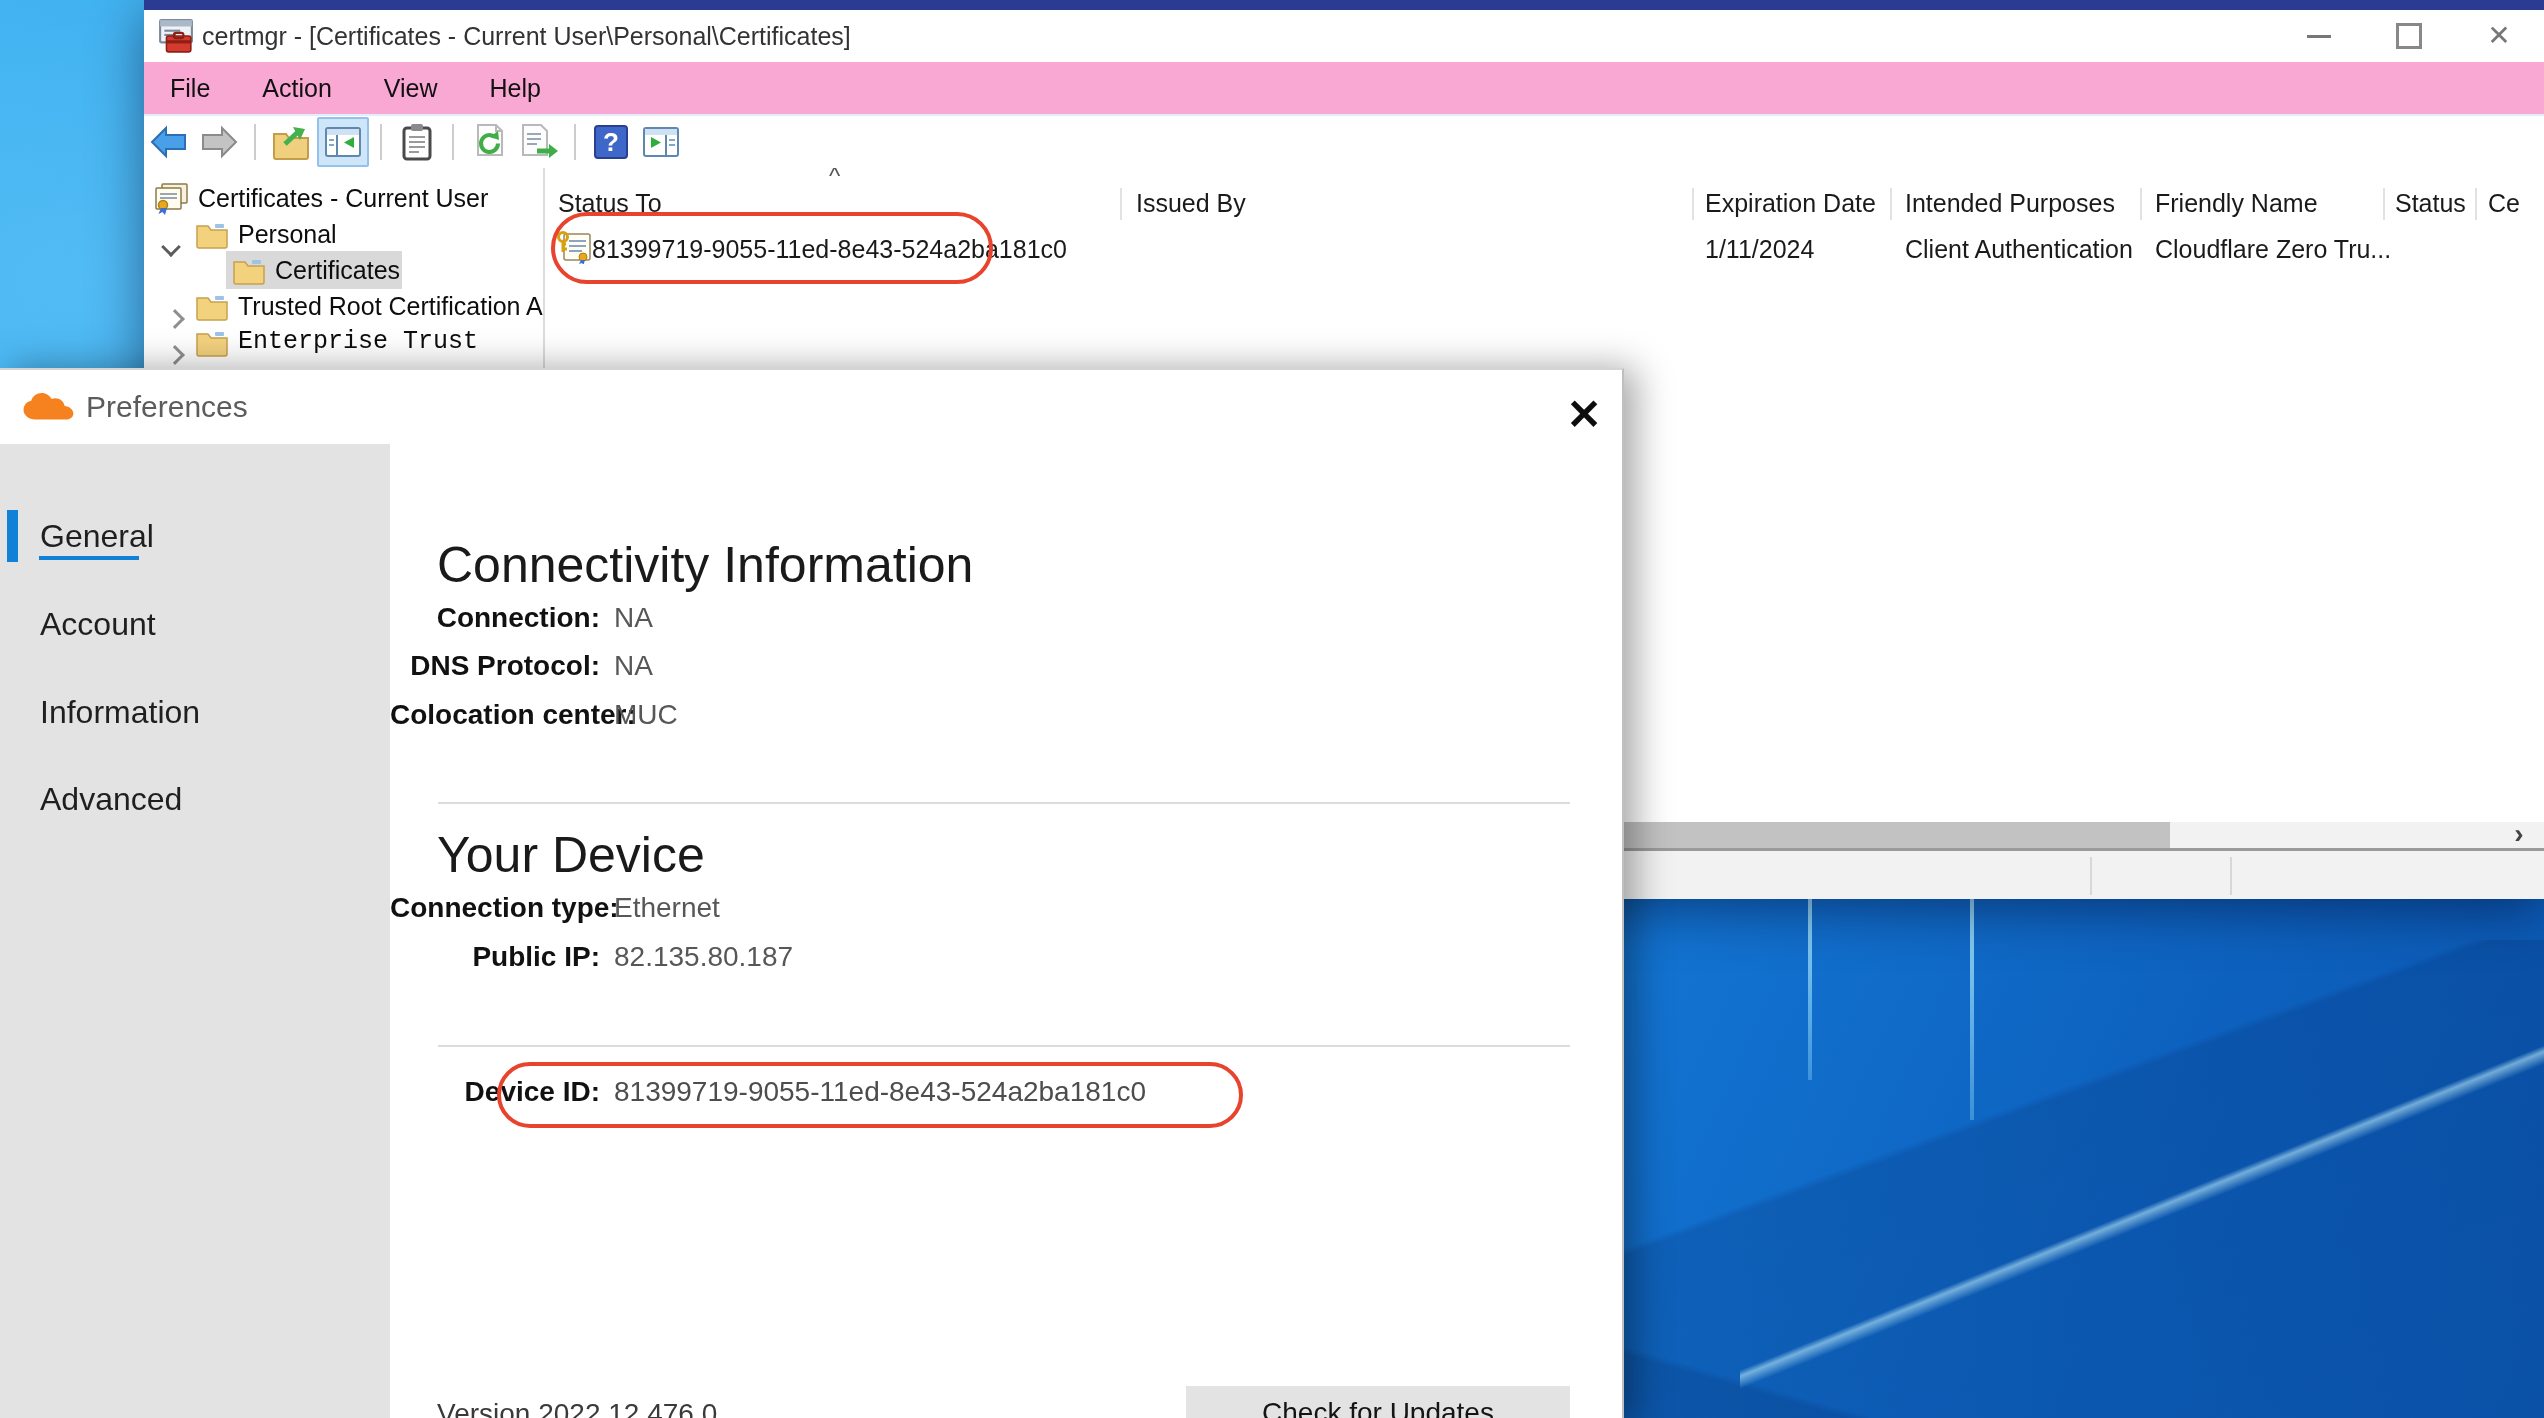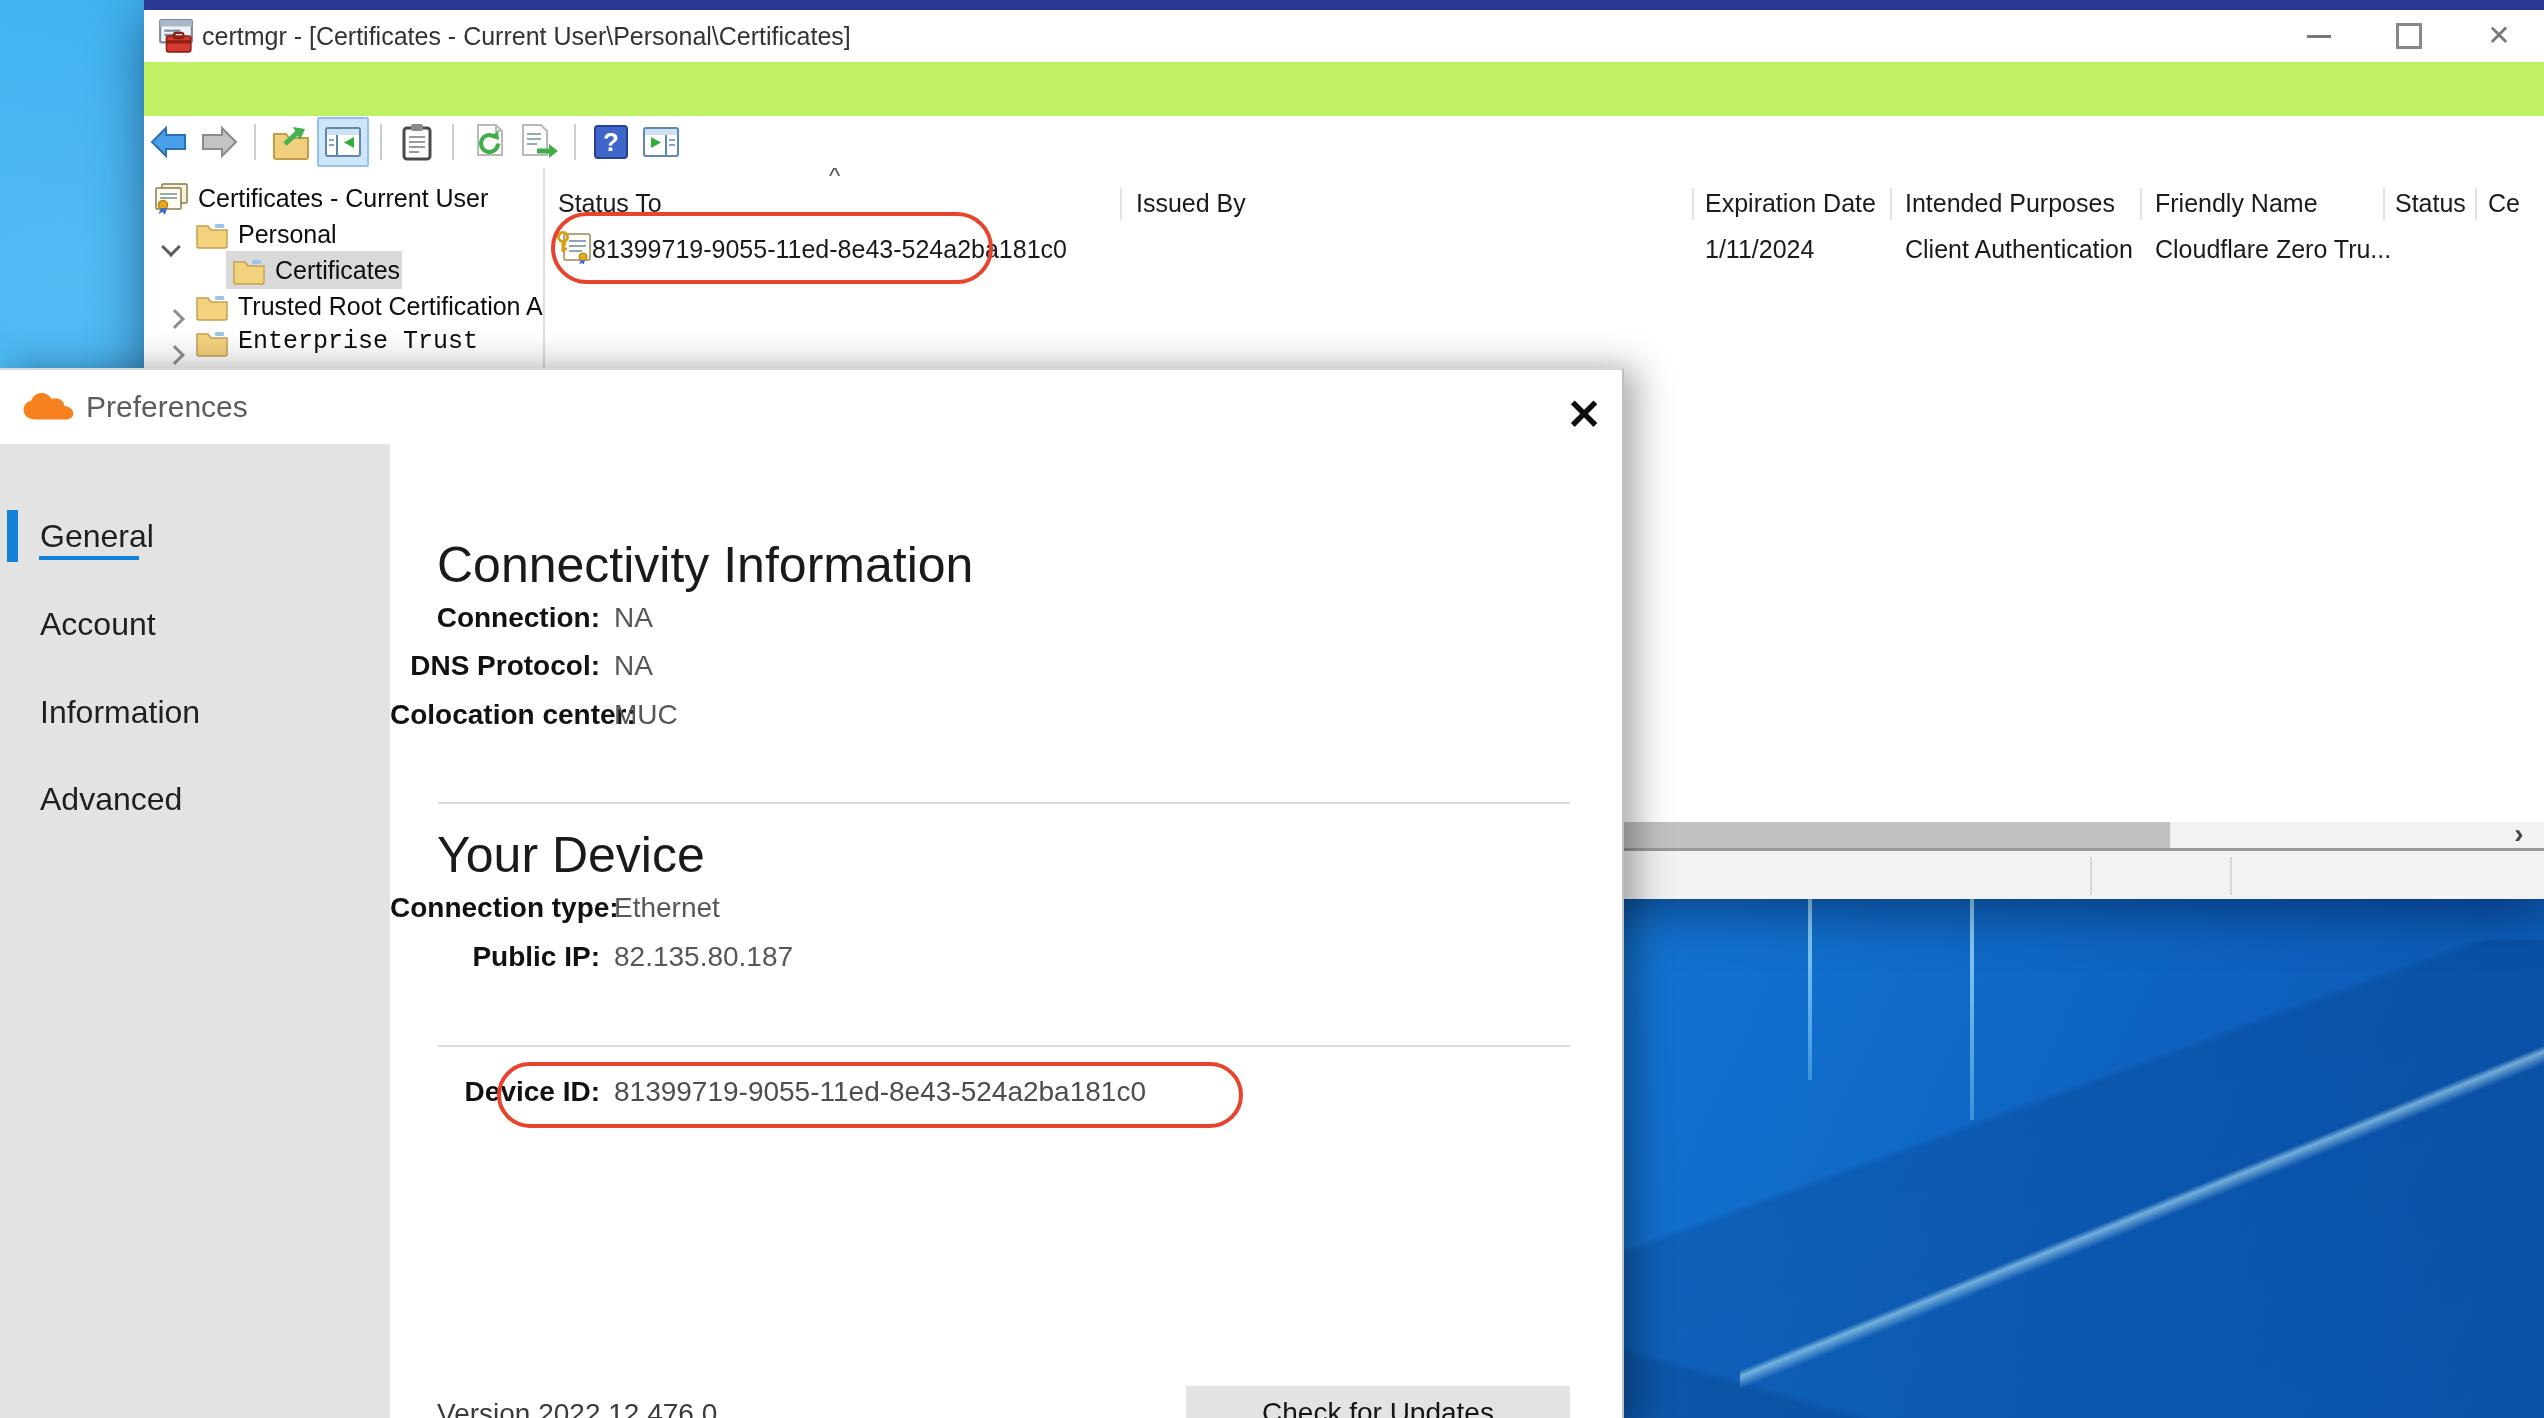--- a/index.html
+++ b/index.html
@@ -14,21 +14,21 @@
   .wall-beams{position:absolute;left:1620px;top:880px;right:0;bottom:0;overflow:hidden;}
   .beam-vert{position:absolute;top:0;width:4px;background:linear-gradient(180deg,rgba(180,240,255,.85),rgba(140,220,255,.35));}
   .beam-diag1{position:absolute;left:-80px;top:60px;width:1400px;height:900px;
       background:linear-gradient(160deg,rgba(0,30,90,0) 24%,rgba(0,30,90,.18) 24.6%,rgba(0,30,90,.10) 60%,rgba(0,30,90,0) 85%);}
   .beam-diag2{position:absolute;left:120px;top:-40px;width:1500px;height:1000px;
       background:linear-gradient(158deg,rgba(200,245,255,0) 33%,rgba(200,245,255,.55) 33.4%,rgba(200,245,255,0) 34.2%);}
   .beam-diag3{position:absolute;left:0;top:260px;width:1600px;height:1200px;
       background:linear-gradient(196deg,rgba(0,25,80,0) 40%,rgba(0,25,80,.16) 40.5%,rgba(0,25,80,.08) 70%,rgba(0,25,80,0) 95%);}
 
   
-  .certmgr{position:absolute;left:144px;top:0;width:2400px;height:886px;background:#bef264;
+  .certmgr{position:absolute;left:144px;top:0;width:2400px;height:886px;background:#f9a8d4;
     border-top:10px solid #2b3a92;box-shadow:0 14px 50px rgba(0,0,30,.45);}
   .cm-titlebar{position:absolute;left:0;top:0;width:100%;height:52px;background:#fff;}
   .cm-title-icon{position:absolute;left:14px;top:8px;}
   .cm-title-text{position:absolute;left:58px;top:0;height:52px;line-height:52px;
     font-size:25px;color:#333;white-space:nowrap;}
   .cm-controls{position:absolute;right:0;top:0;height:52px;display:flex;}
   .cm-ctl{width:90px;height:52px;display:flex;align-items:center;justify-content:center;color:#666;}
   .ctl-min-glyph{width:24px;height:3px;background:#777;}
   .ctl-max-glyph{width:20px;height:20px;border:3px solid #888;}
   .ctl-close-glyph{font-size:28px;color:#777;line-height:1;}
@@ -128,20 +128,26 @@
           </div>
         <div class="cm-ctl">
             <span class="ctl-max-glyph"></span>
           </div>
         <div class="cm-ctl">
             <span class="ctl-close-glyph">✕</span>
           </div>
       </div>
     </div>
 
+    <div class="cm-menubar">
+      <span class="cm-menu-item">File</span>
+      <span class="cm-menu-item">Action</span>
+      <span class="cm-menu-item">View</span>
+      <span class="cm-menu-item">Help</span>
+    </div>
 
     <div class="cm-toolbar">
       <div class="tbtn">
         <svg width="40" height="34" viewBox="0 0 40 34">
           <path d="M17 3 L3 17 L17 31 V24 H36 V10 H17 Z" fill="#4aa0e8" stroke="#2b6fb4" stroke-width="2"></path>
           </svg>
       </div>
       <div class="tbtn">
         <svg width="40" height="34" viewBox="0 0 40 34">
           <path d="M23 3 L37 17 L23 31 V24 H4 V10 H23 Z" fill="#c3c3c3" stroke="#8b8b8b" stroke-width="2"></path>

